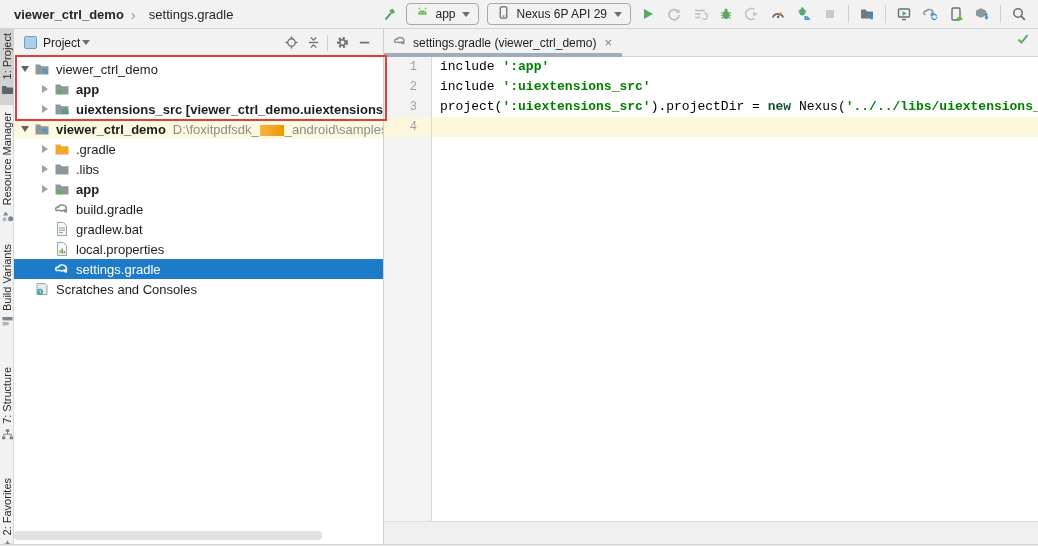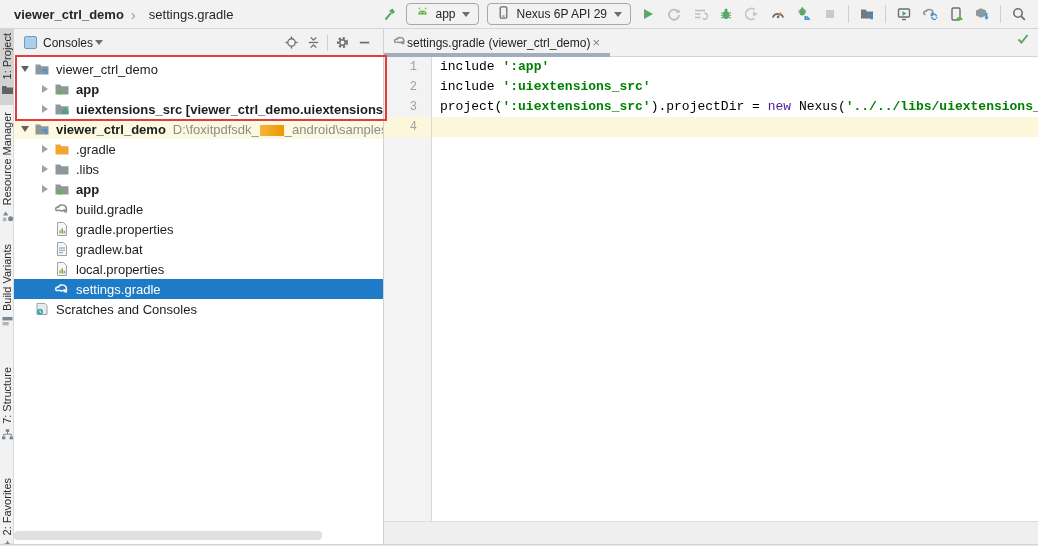--- a/index.html
+++ b/index.html
@@ -56,36 +56,36 @@
   .path-txt { color:#8c8c8c; margin-left:7px; font-weight:normal; }
   .redact { display:inline-block; width:24px; height:11px; vertical-align:middle;
             background:linear-gradient(90deg,#f6b53d,#ef9700); margin:0 1px; }
   #tree-hscroll { position:absolute; left:0; top:502px; width:308px; height:9px; background:#e0e0e0; border-radius:4px; }
 
   #splitter { position:absolute; left:383px; top:29px; width:1px; height:517px; background:#d1d1d1; }
 
   
   #editor { position:absolute; left:384px; top:29px; width:654px; height:517px; background:#fff; }
   #tabbar { height:28px; background:#f2f2f2; border-bottom:1px solid #d4d4d4; display:flex; align-items:stretch; padding-left:0; }
-  .tab { position:relative; display:flex; align-items:center; padding:0 10px 0 9px; font-size:12px; color:#1d1d1d; }
+  .tab { position:relative; display:flex; align-items:center; gap:6px; padding:0 10px 0 9px; font-size:12px; color:#1d1d1d; }
   .tab svg { width:14px; height:14px; }
   .tab .close { color:#7f7f7f; font-size:13px; margin-left:2px; }
   .tab::after { content:""; position:absolute; left:0; right:0; bottom:-1px; height:4px; background:#9fadbd; }
 
   #code-area { position:absolute; left:0; top:28px; right:0; bottom:25px; display:flex; flex-direction:column; font-family:"Liberation Mono", monospace; font-size:13px; }
   .code-row { display:flex; height:20px; line-height:20px; flex:0 0 auto; }
   .gut { width:48px; flex:0 0 auto; background:#f3f3f3; border-right:1px solid #d9d9d9;
          text-align:right; padding-right:14px; color:#a1a1a1; font-size:12px; }
   .src { flex:1; padding-left:8px; white-space:pre; color:#000; }
   .code-row.caret-line { background:#fcf6da; }
   .code-row.caret-line .gut { background:#fcf6da; }
   .code-fill { flex:1; display:flex; }
   .code-fill .gut { height:100%; }
   .tk-str { color:#008000; font-weight:bold; }
-  .tk-kw  { color:#4c1d95; font-weight:normal; }
+  .tk-kw  { color:#14532d; font-weight:bold; }
   #inspect-ok { position:absolute; right:8px; top:3px; width:14px; height:14px; }
 
   #editor-bottom-strip { position:absolute; left:0; bottom:0; width:100%; height:25px; background:#efefef; border-top:1px solid #dddddd; border-bottom:1px solid #cfcfcf; }
   #app-bottom-line { position:absolute; left:0; top:544px; width:1038px; height:2px; background:#e9e9e9; border-top:1px solid #d4d4d4; }
 
   
   #red-box { position:absolute; left:15px; top:55px; width:372px; height:66px; border:2px solid #e43b3b; z-index:6; pointer-events:none; }
 </style>
 </head>
 <body>
@@ -282,21 +282,21 @@
        <span class="vtext">2: Favorites</span>
        <span class="ticon"><svg viewBox="0 0 13 13">
             <path d="M6.5 1.2l1.6 3.3 3.6.5-2.6 2.4.6 3.5-3.2-1.7-3.2 1.7.6-3.5L1.3 5l3.6-.5z" fill="#7A8790"></path>
           </svg></span>
      </div>
     </div>
 
   <div id="project-panel">
     <div id="project-header">
       <span class="pw-icon"></span>
-      <span class="title">Consoles</span>
+      <span class="title">Project</span>
       <span class="caret"></span>
       <span class="spacer"></span>
       <span class="hbtn" id="hbtn-locate">
           <svg viewBox="0 0 16 16">
             <circle cx="8" cy="8" r="4" fill="none" stroke="#6E6E6E" stroke-width="1.4"></circle>
             <g stroke="#6E6E6E" stroke-width="1.4">
               <line x1="8" y1="1.5" x2="8" y2="4"></line>
               <line x1="8" y1="12" x2="8" y2="14.5"></line>
               <line x1="1.5" y1="8" x2="4" y2="8"></line>
               <line x1="12" y1="8" x2="14.5" y2="8"></line>
@@ -423,32 +423,20 @@
     </div>
         <div class="tree-row indent1">
       <span class="arrow-slot"></span>
           <span class="ticon">
             <svg viewBox="0 0 16 16">
               <path d="M4.2 6.2C5 4.6 6.7 3.8 8.5 4c2.4.2 4 2 3.9 4.2l-.2 2.6-1.7-.2.2-2.2c-.6 1-1.8 1.5-3.2 1.4-1.2-.1-2-.6-3-.5" fill="none" stroke="#87919A" stroke-width="1.7" stroke-linecap="round"></path>
               <path d="M4.4 6.1c-1.4-.4-2.7.5-2.7 1.9 0 .9.6 1.6 1.5 1.7" fill="none" stroke="#87919A" stroke-width="1.7" stroke-linecap="round"></path>
             </svg>
           </span>
           <span class="lbl">build.gradle</span>
-    </div>
-        <div class="tree-row indent1">
-      <span class="arrow-slot"></span>
-          <span class="ticon">
-            <svg viewBox="0 0 16 16">
-              <path d="M3.5 1.5h6l3 3v10h-9z" fill="#F4F6F7" stroke="#9AA4AB" stroke-width="1"></path>
-              <rect x="5.2" y="9.2" width="1.6" height="3.3" fill="#E8A33D"></rect>
-              <rect x="7.4" y="7.6" width="1.6" height="4.9" fill="#62B543"></rect>
-              <rect x="9.6" y="10" width="1.6" height="2.5" fill="#8D979E"></rect>
-            </svg>
-          </span>
-          <span class="lbl">gradle.properties</span>
     </div>
         <div class="tree-row indent1">
       <span class="arrow-slot"></span>
           <span class="ticon">
             <svg viewBox="0 0 16 16">
               <path d="M3.5 1.5h6l3 3v10h-9z" fill="#F4F6F7" stroke="#9AA4AB" stroke-width="1"></path>
               <g stroke="#9AA4AB" stroke-width="1.1">
                 <line x1="5" y1="7" x2="11" y2="7"></line>
                 <line x1="5" y1="9.3" x2="11" y2="9.3"></line>
                 <line x1="5" y1="11.6" x2="9" y2="11.6"></line>

